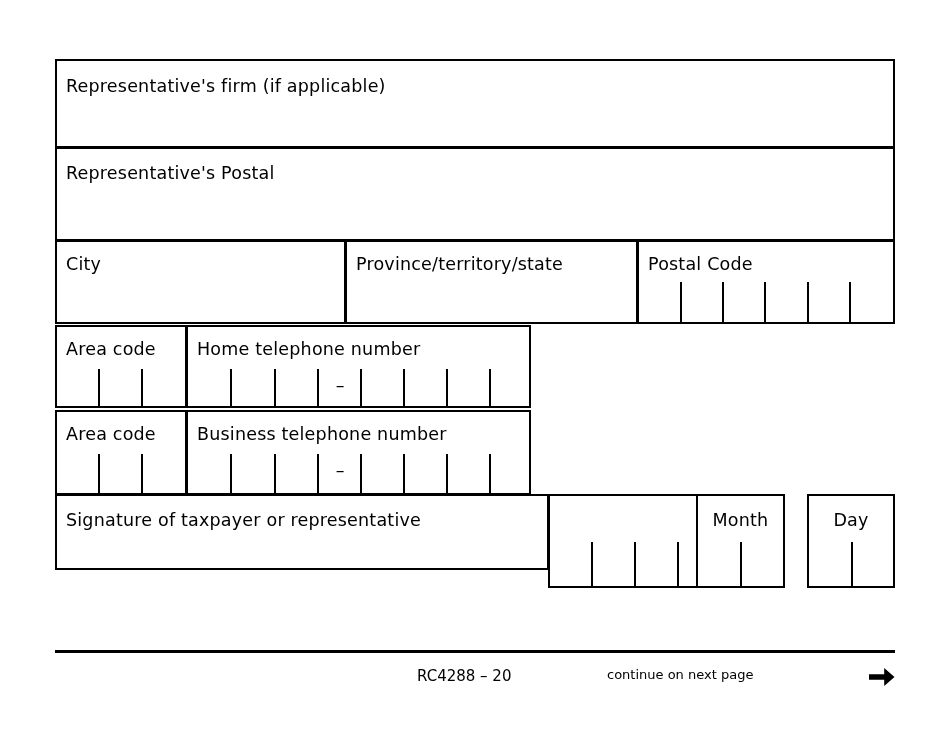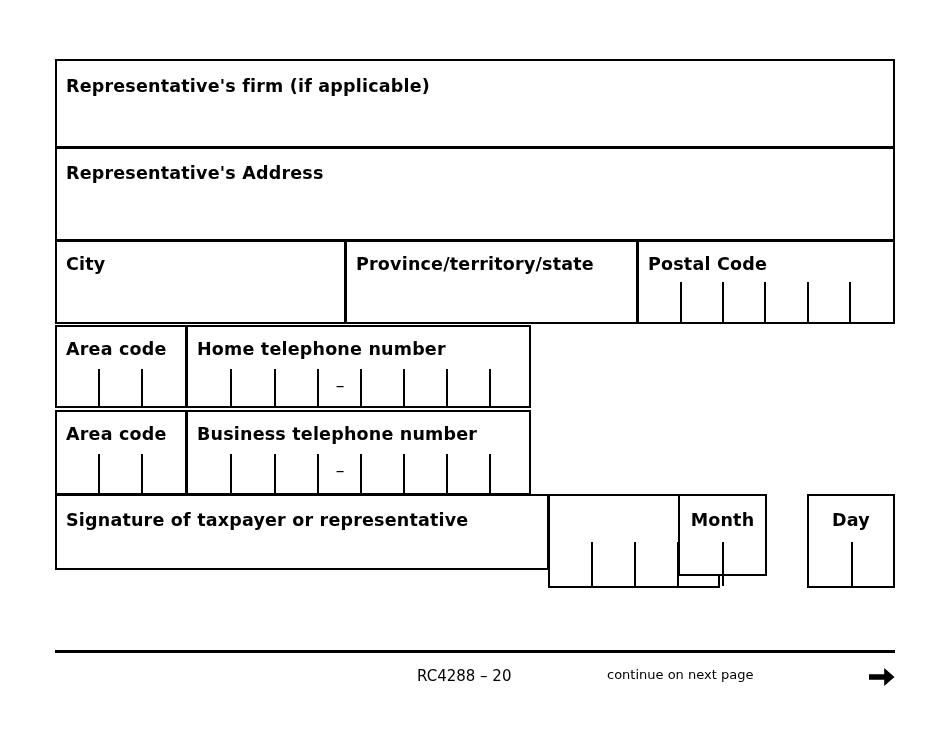--- a/index.html
+++ b/index.html
@@ -31,21 +31,20 @@
     border: 2px solid #000000;
     background: #ffffff;
   }
 
   .label {
     position: absolute;
     font-size: 17.5px;
     line-height: 1;
     white-space: nowrap;
     letter-spacing: 0.2px;
-    font-weight: bold;
   }
   .label.centered {
     text-align: center;
   }
 
   
   .tick {
     position: absolute;
     width: 2px;
     background: #000000;
@@ -80,21 +79,21 @@
 </head>
 <body>
 
 <div class="page">
 
   <div class="box" style="left:55px; top:59px; width:840px; height:89px;">
     <span class="label" style="left:9px; top:17px;">Representative's firm (if applicable)</span>
   </div>
 
   <div class="box" style="left:55px; top:147px; width:840px; height:94px;">
-    <span class="label" style="left:9px; top:16px;">Representative's Address</span>
+    <span class="label" style="left:9px; top:16px;">Representative's Postal</span>
   </div>
 
   <div class="box" style="left:55px; top:240px; width:291px; height:84px;padding-left:6px;">
     <span class="label" style="left:9px; top:14px;">City</span>
   </div>
 
   <div class="box" style="left:345px; top:240px; width:293px; height:84px;">
     <span class="label" style="left:9px; top:14px;">Province/territory/state</span>
   </div>
 
@@ -149,21 +148,21 @@
     <span class="label" style="left:9px; top:16px;">Signature of taxpayer or representative</span>
   </div>
 
   <div class="box" style="left:548px; top:494px; width:172px; height:94px;">
 
     <span class="tick" style="left:41px; top:46px; height:44px;"></span>
     <span class="tick" style="left:84px; top:46px; height:44px;"></span>
     <span class="tick" style="left:127px; top:46px; height:44px;"></span>
   </div>
 
-  <div class="box" style="left:678px; top:494px; width:89px; height:82px;">
+  <div class="box" style="left:696px; top:494px; width:89px; height:94px;">
     <span class="label centered" style="left:0px; top:16px; width:100%;">Month</span>
     <span class="tick" style="left:42px; top:46px; height:44px;"></span>
   </div>
 
   <div class="box" style="left:807px; top:494px; width:88px; height:94px;">
     <span class="label centered" style="left:0px; top:16px; width:100%;">Day</span>
     <span class="tick" style="left:42px; top:46px; height:44px;"></span>
   </div>
 
   <div class="footer-rule" style="left:55px; top:650px; width:840px; height:3px;"></div>

